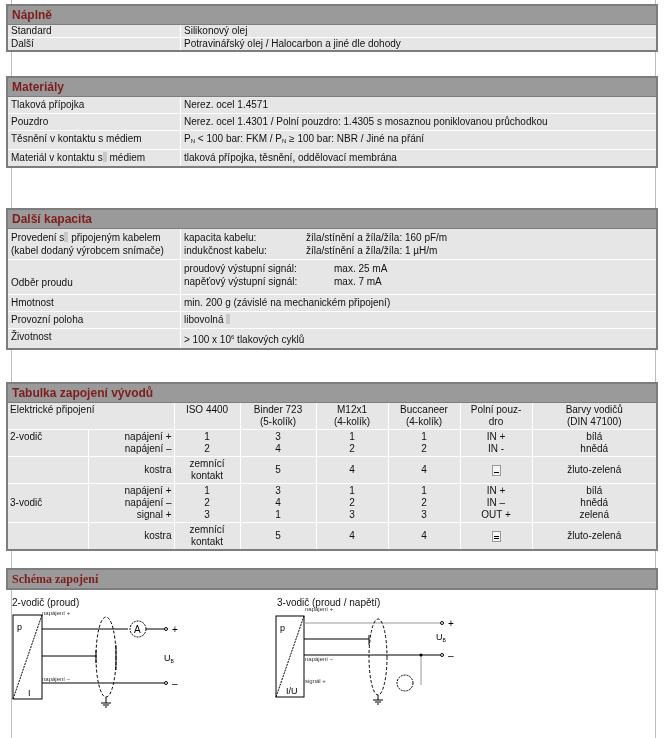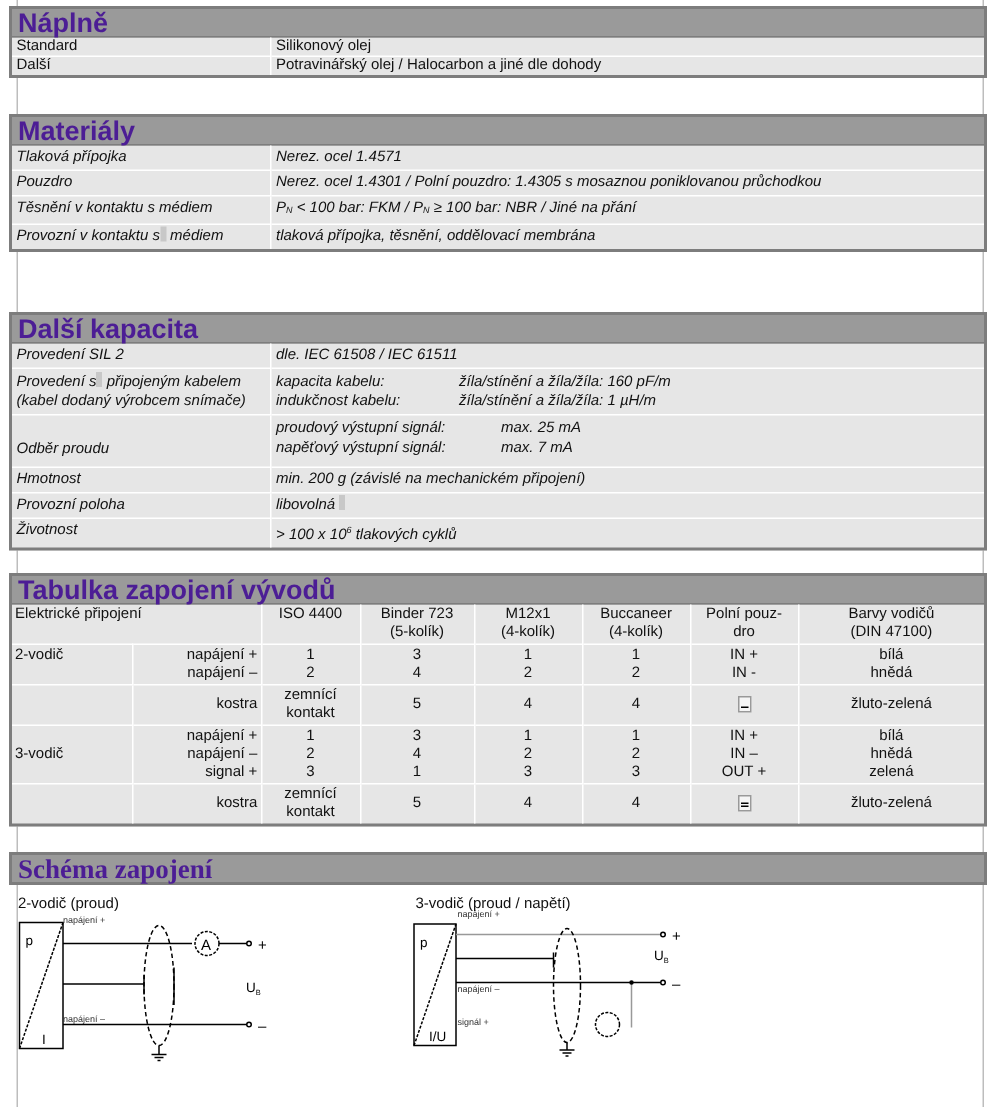--- a/index.html
+++ b/index.html
@@ -9,32 +9,32 @@
   }
   .margin-line { position: absolute; top: 0; bottom: 0; width: 1px; background: #bdbdbd; }
   .margin-left { left: 11px; }
   .margin-right { left: 655px; }
 
   .section {
     position: absolute; left: 6px; width: 652px;
     border: 2px solid #7d7d7d; background: #e6e6e6; box-sizing: border-box;
   }
   .section-title {
-    background: #9a9a9a; color: #4c1d95; font-weight: bold; font-size: 18px;
+    background: #9a9a9a; color: #7f1d1d; font-weight: bold; font-size: 12px;
     height: 18px; line-height: 18px; padding-left: 4px;
     border-bottom: 1px solid #7d7d7d;
   }
   table { border-collapse: collapse; width: 100%; table-layout: fixed; }
   td {
     padding: 0 3px; vertical-align: top; font-size: 10px; line-height: 12px;
     border-top: 1px solid #ffffff;
   }
   tr:first-child td { border-top: none; }
   td.label { width: 166px; border-right: 1px solid #ffffff; }
-  .spec td { height: 16px; line-height: 16px; font-style: italic; }
+  .spec td { height: 16px; line-height: 16px; }
   .spec-naplne td { height: 12px; line-height: 12px; }
   sub { font-size: 6px; vertical-align: -1px; }
   sup { font-size: 6px; vertical-align: 4px; }
   .pair { display: flex; }
   .pair .k { display: inline-block; }
   .w120 { width: 122px; }
   .w150 { width: 150px; }
   .marker { display: inline-block; width: 4px; height: 10px; background: #c8c8c8; vertical-align: -1px; }
 
   
@@ -85,35 +85,31 @@
     </tr>
     <tr>
       <td class="label">Pouzdro</td>
       <td>Nerez. ocel 1.4301 / Polní pouzdro: 1.4305 s mosaznou poniklovanou průchodkou</td>
     </tr>
     <tr>
       <td class="label">Těsnění v kontaktu s médiem</td>
       <td><span>P</span><sub>N</sub><span> &lt; 100 bar: FKM / P</span><sub>N</sub><span> ≥ 100 bar: NBR / Jiné na přání</span></td>
     </tr>
     <tr>
-      <td class="label"><span>Provozní v kontaktu s</span><span class="marker"></span><span> médiem</span></td>
+      <td class="label"><span>Materiál v kontaktu s</span><span class="marker"></span><span> médiem</span></td>
       <td>tlaková přípojka, těsnění, oddělovací membrána</td>
     </tr>
   </tbody>
     </table>
 </div>
 
 <div class="section" style="top:208px;">
   <div class="section-title">Další kapacita</div>
   <table class="spec">
     <tbody>
-        <tr>
-      <td class="label">Provedení SIL 2</td>
-      <td>dle. IEC 61508 / IEC 61511</td>
-    </tr>
     <tr>
       <td class="label" style="line-height:13px;padding-top:2px;padding-bottom:2px;">
         <span>Provedení s</span><span class="marker"></span><span> připojeným kabelem</span><br>
         <span>(kabel dodaný výrobcem snímače)</span>
       </td>
       <td style="line-height:13px;padding-top:2px;padding-bottom:2px;">
         <div class="pair">
               <span class="k w120">kapacita kabelu:</span>
               <span>žíla/stínění a žíla/žíla: 160 pF/m</span>
             </div>

